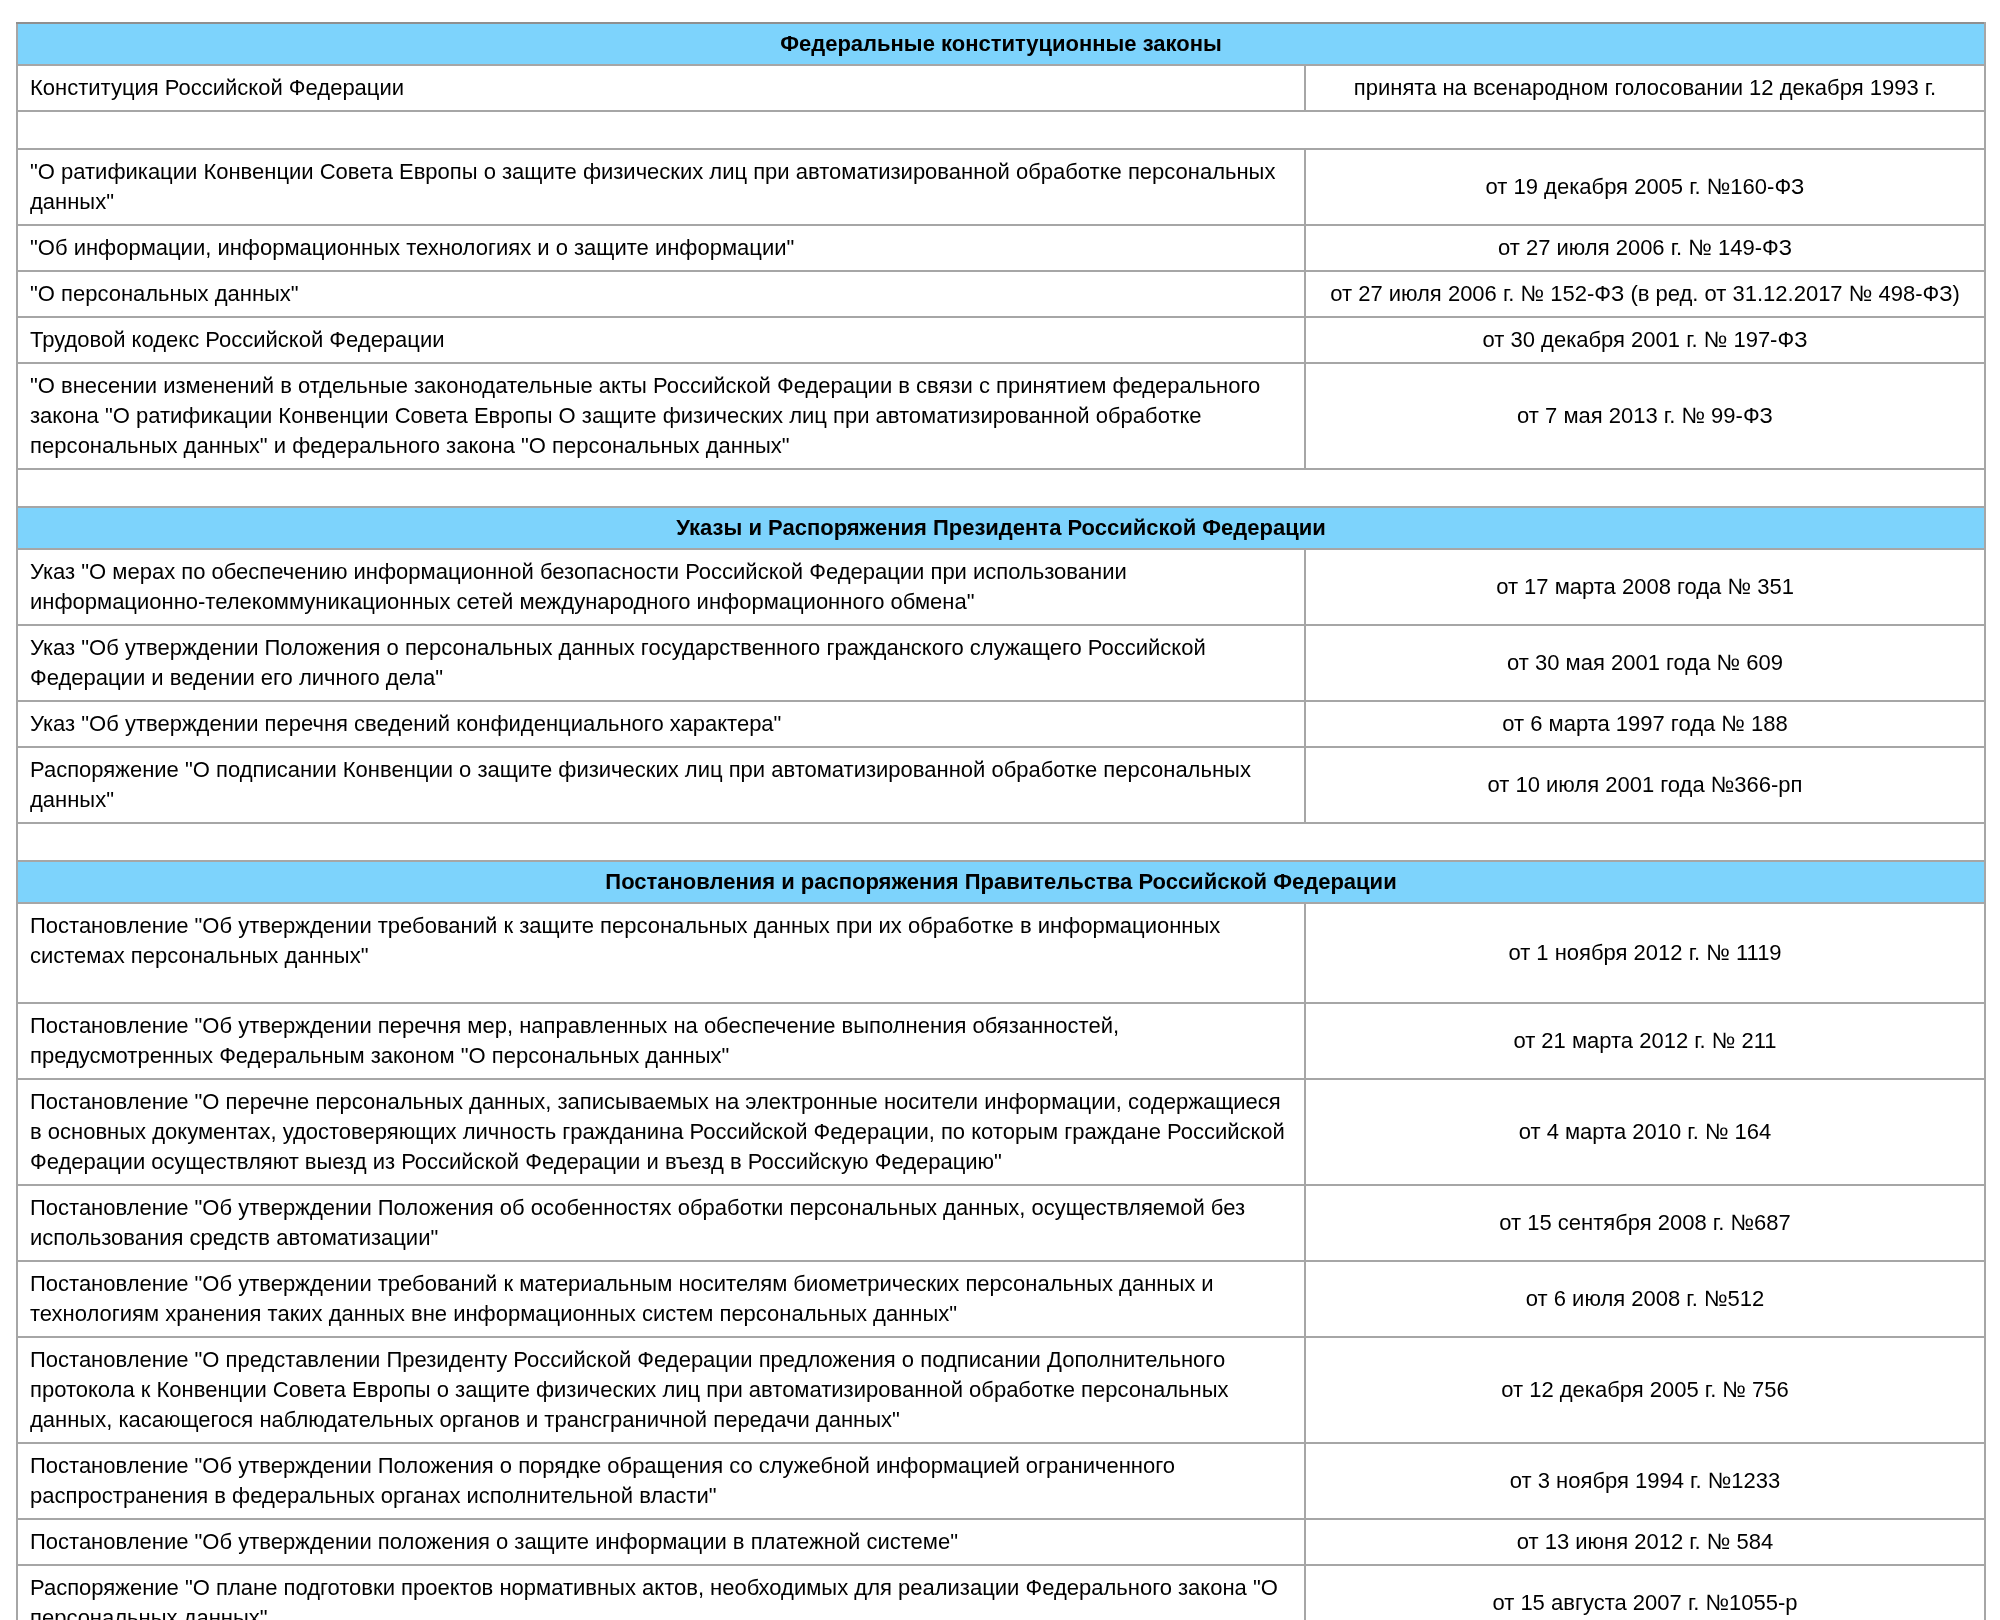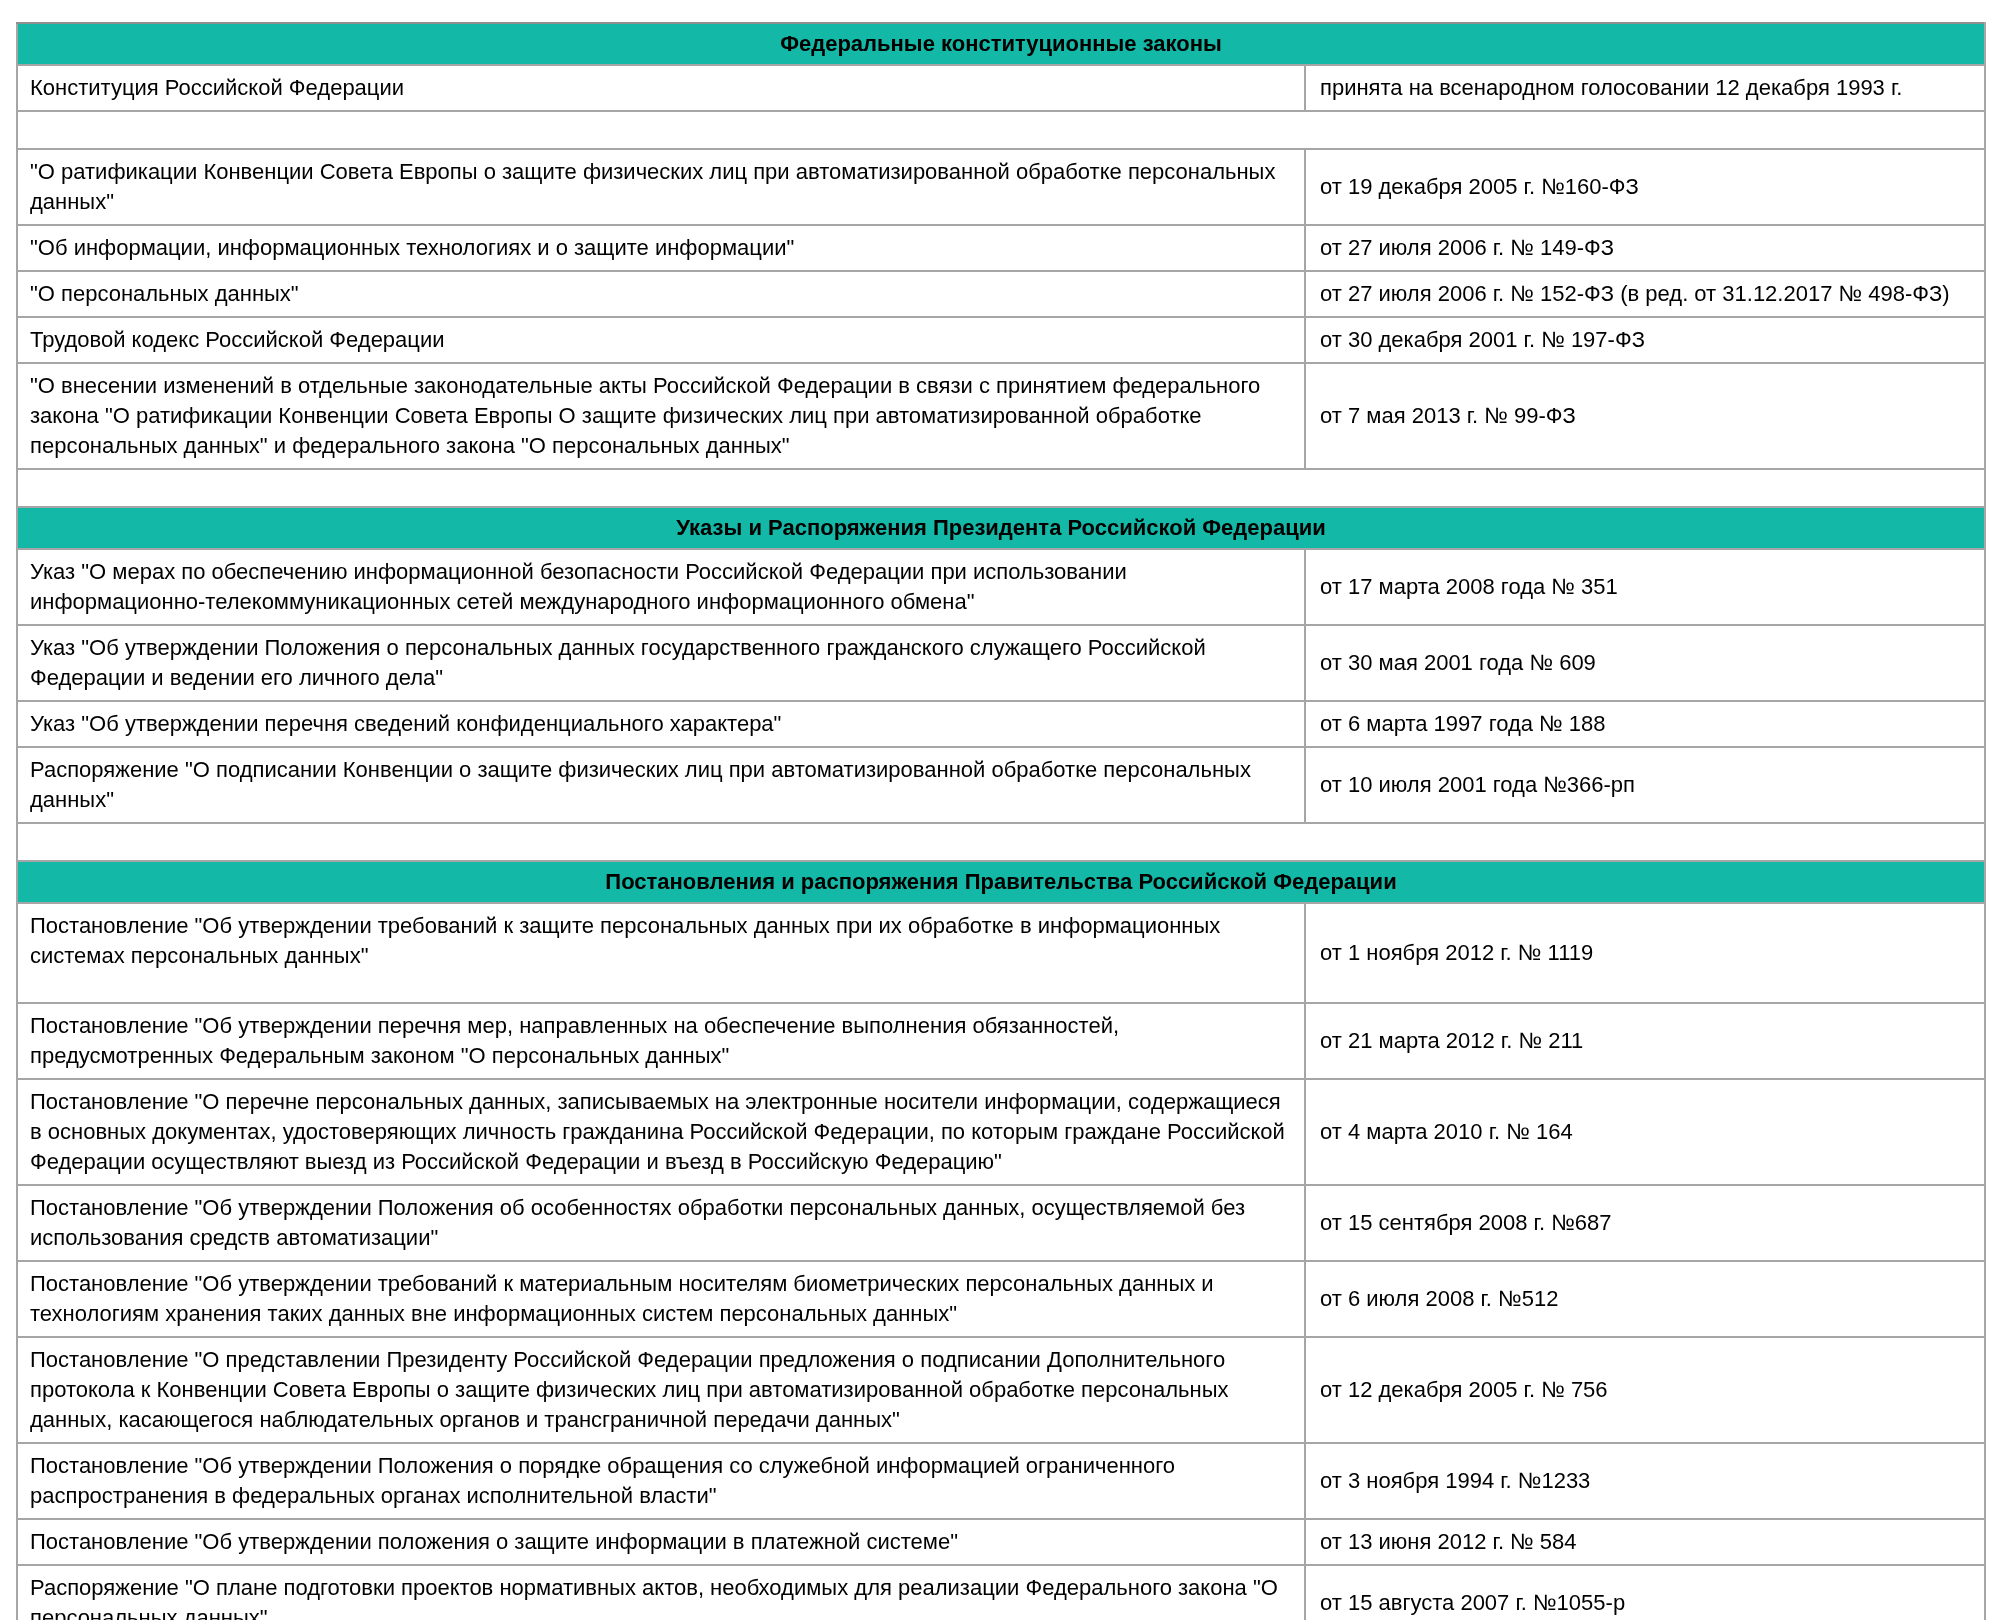--- a/index.html
+++ b/index.html
@@ -18,21 +18,21 @@
     width: 1968px;
     border-collapse: collapse;
     table-layout: fixed;
     border: 2px solid #999999;
     background: #ffffff;
   }
   col.title-col  { width: 1288px; }
   col.detail-col { width: 680px;  }
 
   th.section-header {
-    background: #14b8a6;
+    background: #7dd3fc;
     border: 2px solid #a6a6a6;
     border-top-color: #8f8f8f;
     font-size: 22px;
     font-weight: bold;
     text-align: center;
     line-height: 30px;
     padding: 5px 10px;
     height: 40px;
   }
 
@@ -43,21 +43,21 @@
   }
   td.cell-title {
     padding: 7px 12px;
     vertical-align: top;
     text-align: left;
     margin-top: 18px;
   }
   td.cell-detail {
     padding: 2px 14px;
     vertical-align: middle;
-    text-align: left;
+    text-align: center;
     border-radius: 23px;
   }
   tr.law-row { height: 45px; }
   tr.row-tall { height: 100px; }
   tr.spacer-row td {
     height: 38px;
     background: #ffffff;
     border-left: 2px solid #a6a6a6;
     border-right: 2px solid #a6a6a6;
   }

